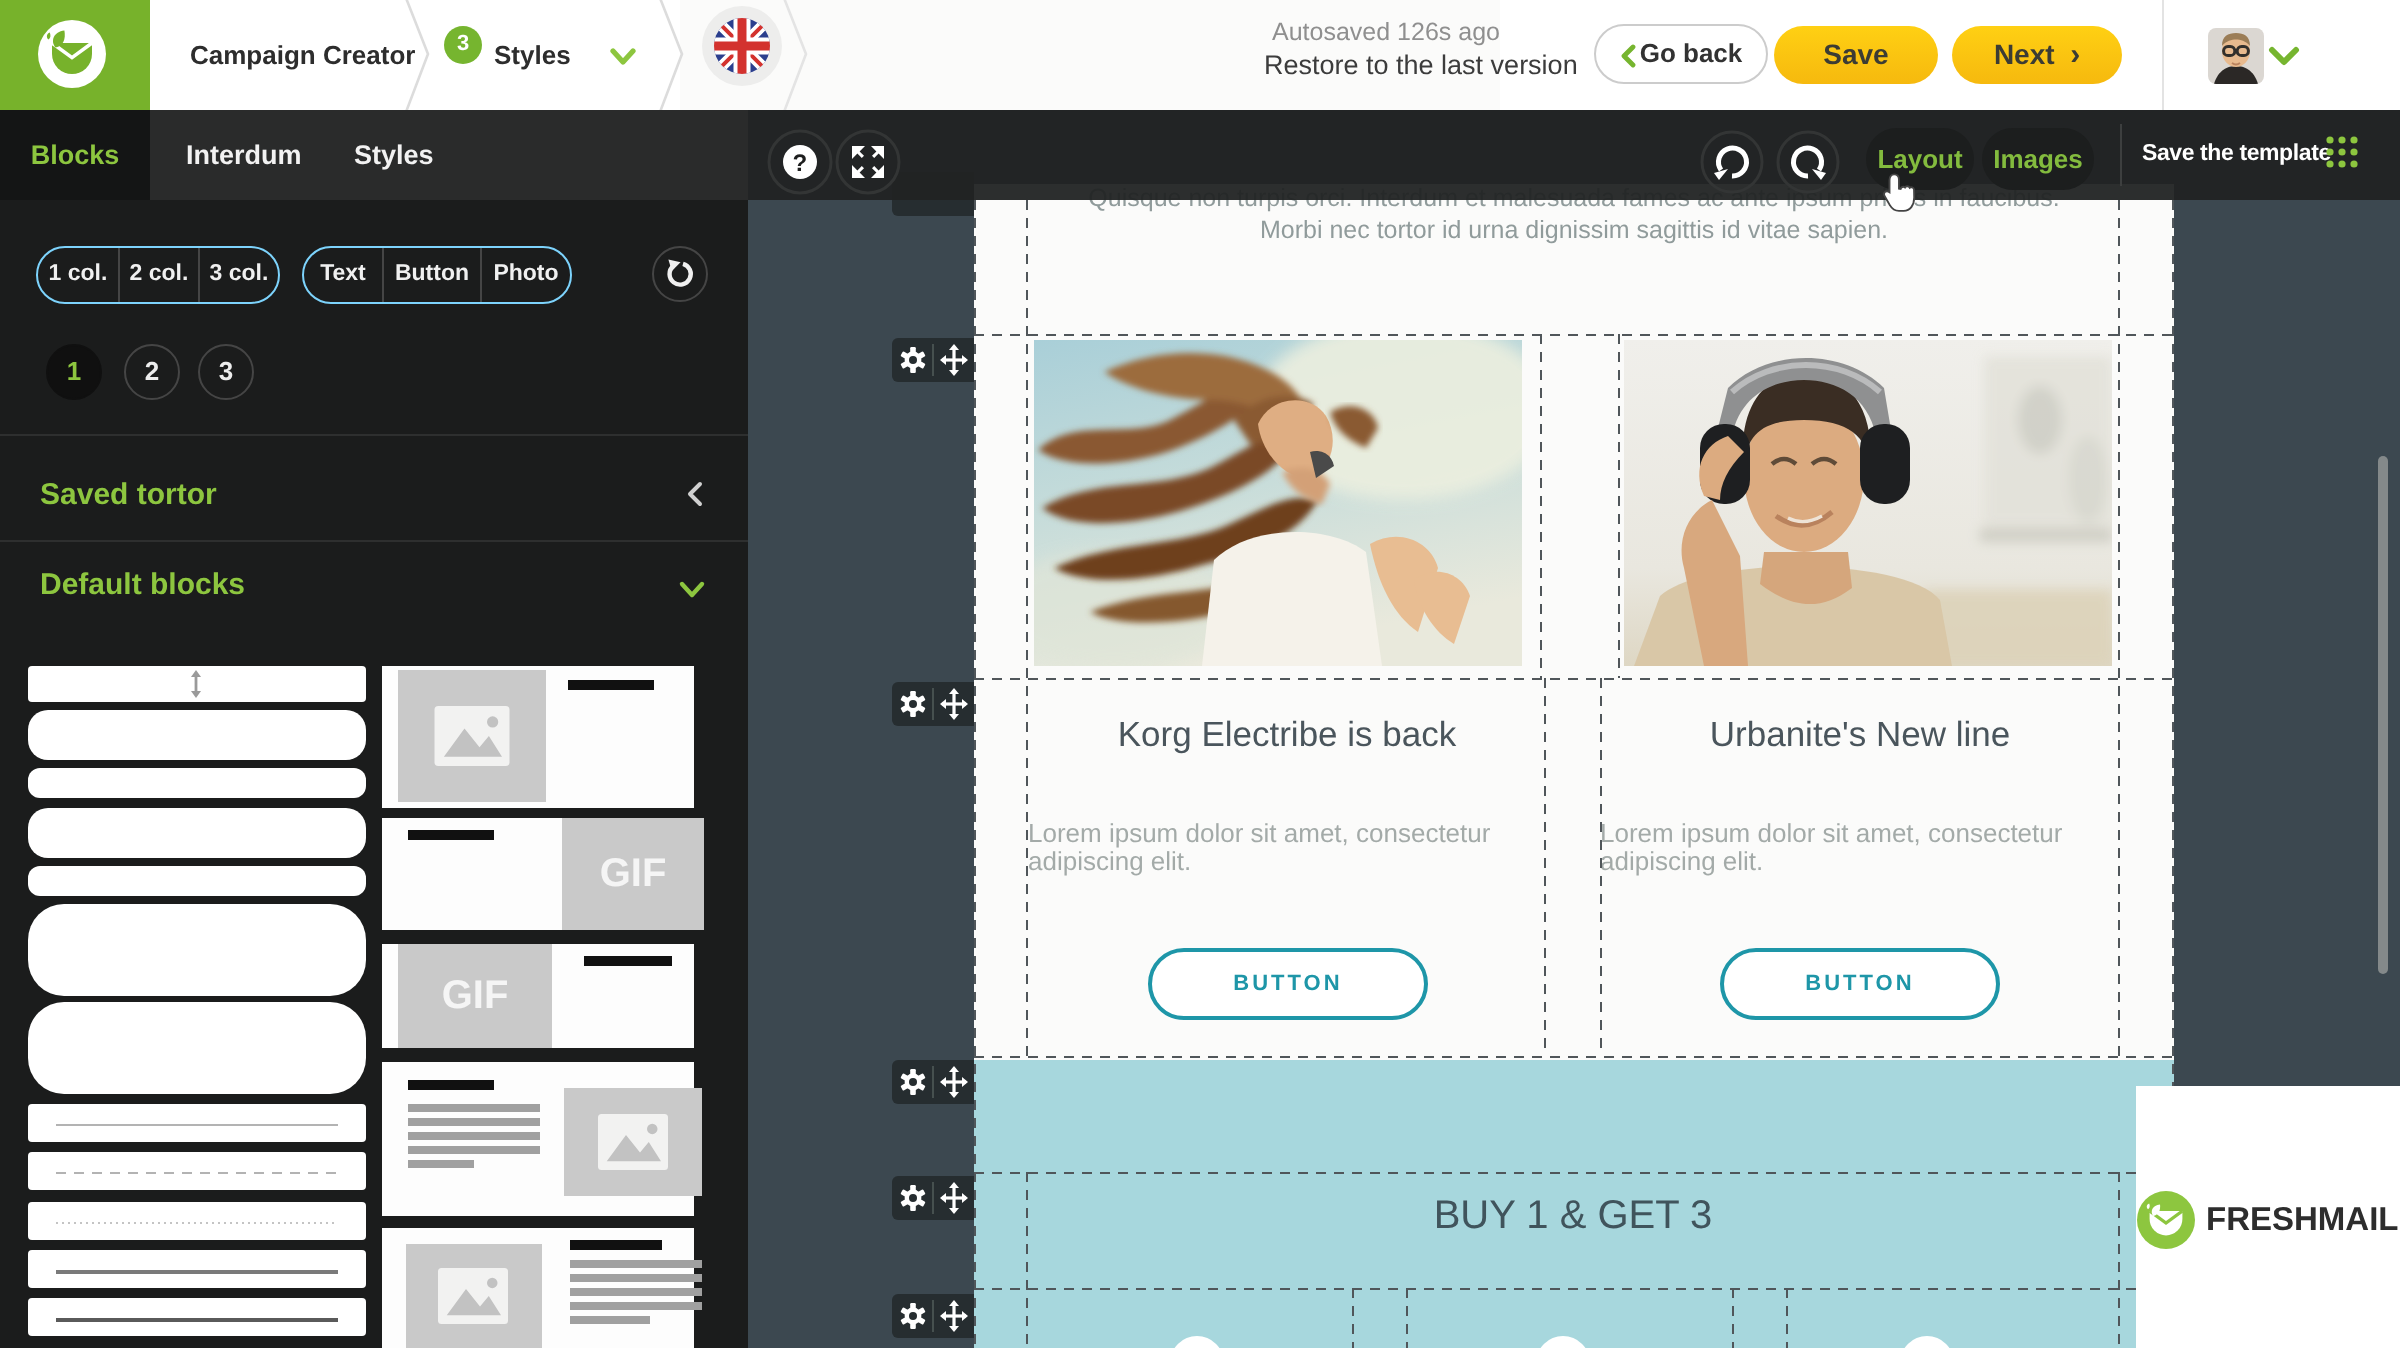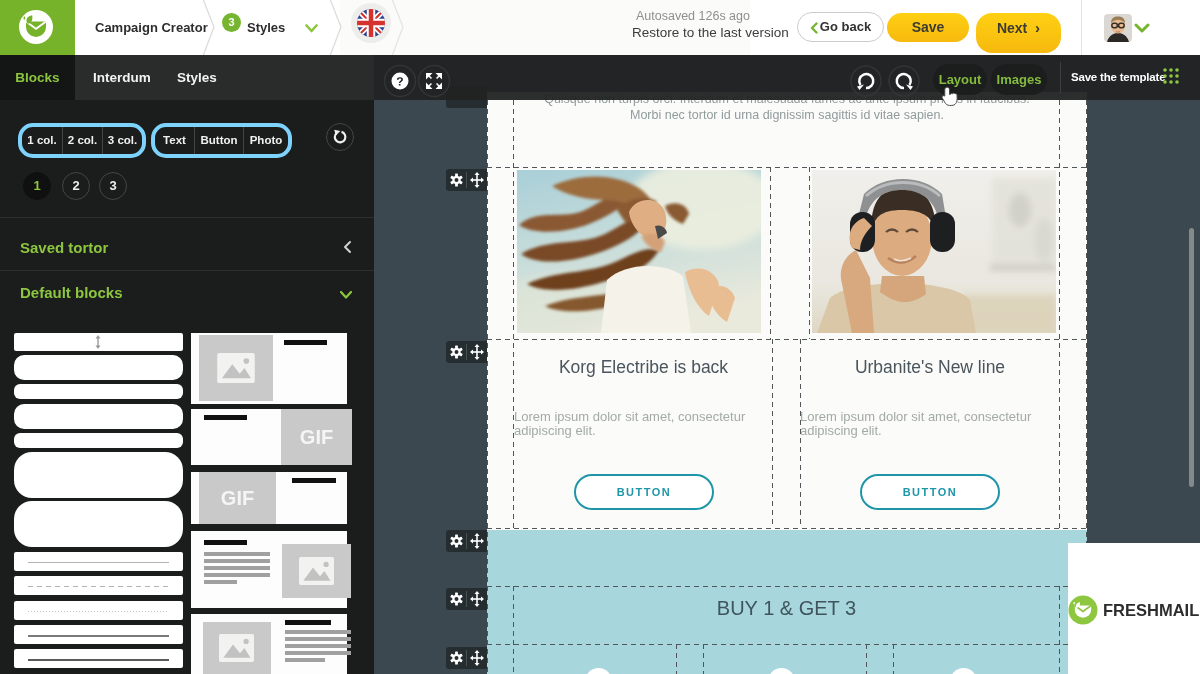--- a/index.html
+++ b/index.html
@@ -20,31 +20,31 @@
   
   #topbar{left:0;top:0;width:1200px;height:55px;background:#fff;z-index:6;}
   #logosq{left:0;top:0;width:75px;height:55px;background:#77b22b;}
   .crumbtxt{font-size:13px;font-weight:bold;color:#2d2d2d;line-height:55px;}
   #badge3{left:222px;top:13px;width:19px;height:19px;border-radius:50%;background:#76b52f;color:#fff;font-size:11px;font-weight:bold;text-align:center;line-height:19px;}
   .autosave1{left:636px;top:9px;font-size:12.5px;color:#8f8f8f;}
   .autosave2{left:632px;top:25px;font-size:13.5px;color:#3c3c3c;}
   .pill{border-radius:16px;font-size:14px;font-weight:bold;text-align:center;}
   #goback{left:797px;top:12px;width:85px;height:28px;background:#fff;border:1px solid #ccc;line-height:28px;color:#323232;font-size:13px;}
   #savebtn{left:887px;top:13px;width:82px;height:29px;line-height:29px;background:linear-gradient(#ffd013,#f6b90e);color:#3c3c34;}
-  #nextbtn{left:976px;top:13px;width:85px;height:40px;line-height:29px;background:linear-gradient(#ffd013,#f6b90e);color:#3c3c34;}
+  #nextbtn{left:976px;top:13px;width:85px;height:29px;line-height:29px;background:linear-gradient(#ffd013,#f6b90e);color:#3c3c34;}
   #avatar{left:1104px;top:14px;width:28px;height:28px;border-radius:4px;overflow:hidden;}
   
   #tabbar{left:0;top:55px;width:1200px;height:45px;z-index:5;}
   #tb-left{left:0;top:0;width:75px;height:45px;background:#141515;color:#8dc63f;font-size:13.5px;font-weight:bold;text-align:center;line-height:45px;}
   #tb-mid{left:75px;top:0;width:299px;height:45px;background:#2a2b2b;color:#f2f2f2;font-size:13.5px;font-weight:bold;}
   #tb-right{left:374px;top:0;width:826px;height:45px;background:rgba(33,35,35,0.95);}
   .toolpill{top:9px;height:31px;border-radius:16px;background:#1c1e1e;color:#83bb3e;font-size:13px;font-weight:bold;text-align:center;line-height:31px;}
   
   #sidebar{left:0;top:100px;width:374px;height:574px;background:#1b1c1c;z-index:5;}
-  .sbpillgrp{top:23px;height:27px;border:4px solid #7dd3fc;border-radius:15px;display:flex;color:#f0f0f0;font-size:11.5px;font-weight:bold;}
+  .sbpillgrp{top:23px;height:27px;border:1px solid #7dd3fc;border-radius:15px;display:flex;color:#f0f0f0;font-size:11.5px;font-weight:bold;}
   .sbpillgrp div{line-height:27px;text-align:center;}
   .sbpillgrp div+div{border-left:1px solid #454545;}
   .numc{top:72px;width:26px;height:26px;border-radius:50%;border:1px solid #454545;color:#ededed;font-size:13px;font-weight:bold;text-align:center;line-height:26px;}
   .sephr{left:0;width:374px;height:1px;background:#2e2f2f;}
   .secthead{left:20px;font-size:15px;font-weight:bold;color:#8dc63f;}
   
   .thL{left:14px;width:169px;background:#fff;}
   .thR{left:191px;width:156px;background:#fdfdfd;}
   .grayline{position:absolute;left:14px;right:14px;top:50%;}
   .imgbox{position:absolute;background:#c9c9c9;}

